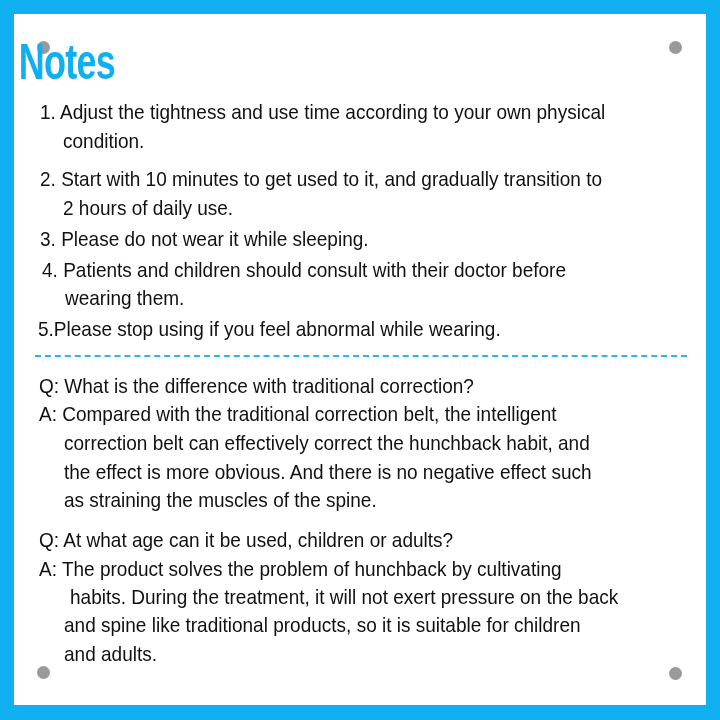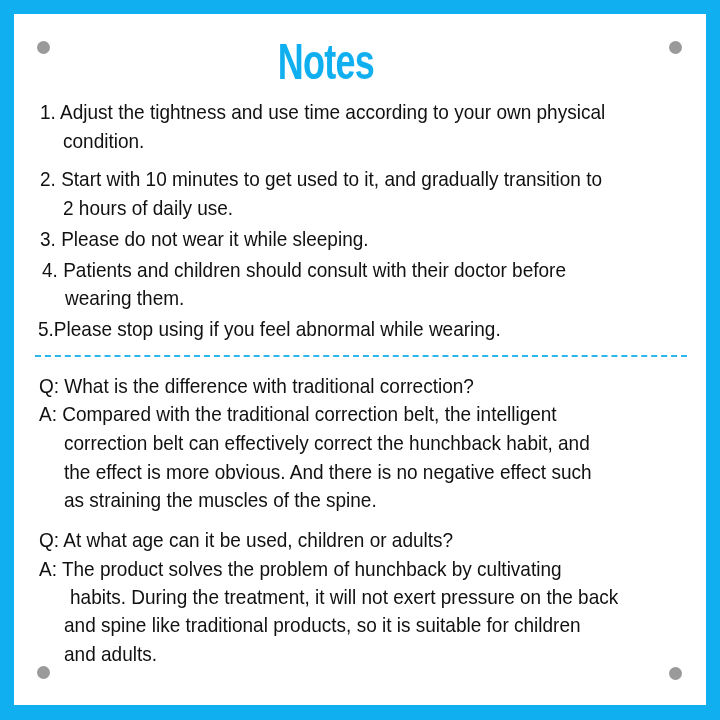--- a/index.html
+++ b/index.html
@@ -6,21 +6,21 @@
   body { width: 720px; height: 720px; position: relative; overflow: hidden; background: #10b0f0; }
   .card {
     position: absolute; left: 14px; top: 14px; width: 692px; height: 691px;
     background: #ffffff;
   }
   .dot {
     position: absolute; width: 13px; height: 13px; border-radius: 50%;
     background: #9a9a9a;
   }
   .title {
-    position: absolute; left: 0; width: 652px; top: 34px; text-align: center;
+    position: absolute; left: 0; width: 652px; top: 34px; text-align: left;
     font-family: "Liberation Sans", sans-serif; font-weight: bold;
     font-size: 50px; line-height: 56px; color: #10b0f0;
     letter-spacing: -1px;
   }
   .title span { display: inline-block; transform: scaleX(0.72); transform-origin: center; }
   .line {
     position: absolute; white-space: nowrap;
     font-family: "Liberation Sans", sans-serif; font-size: 21px; line-height: 24px;
     color: #111111; transform: scaleX(0.905); transform-origin: left top;
   }

